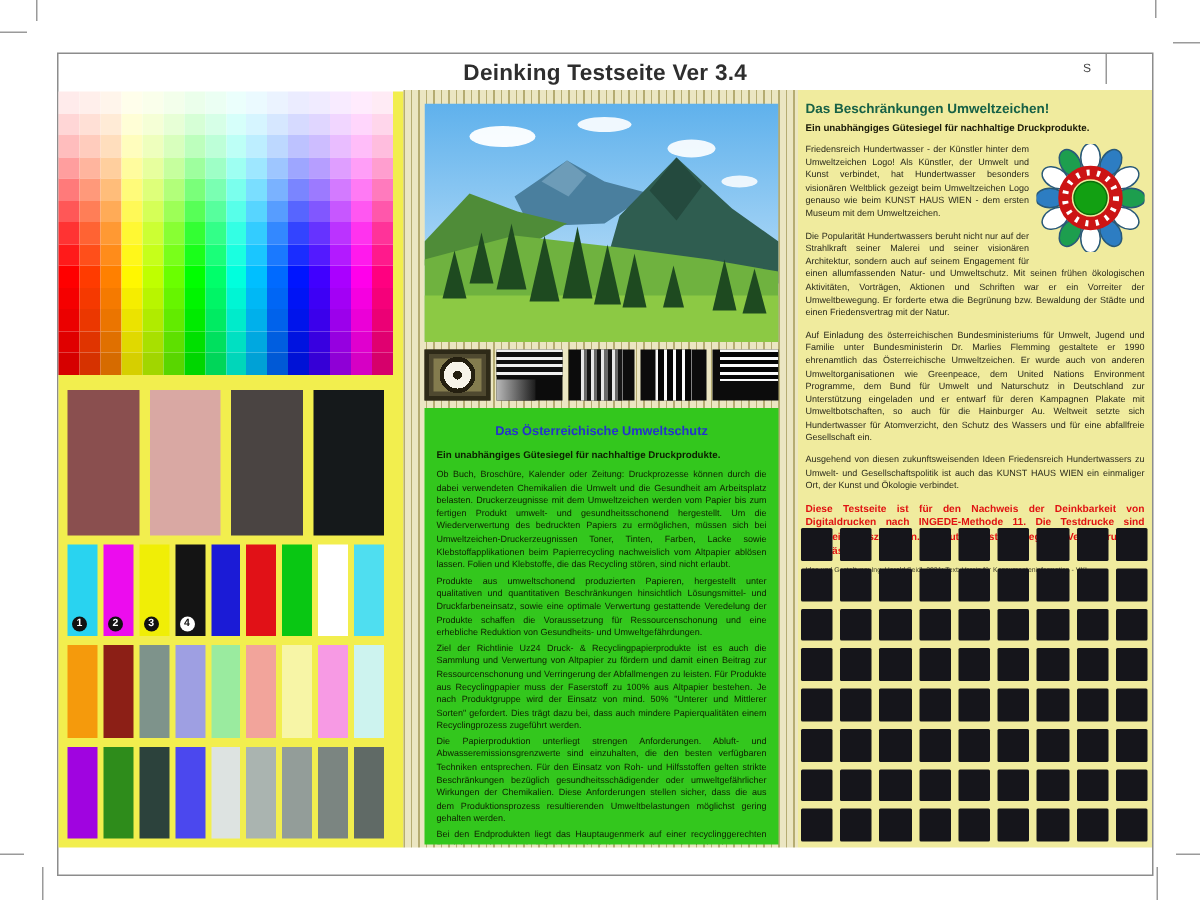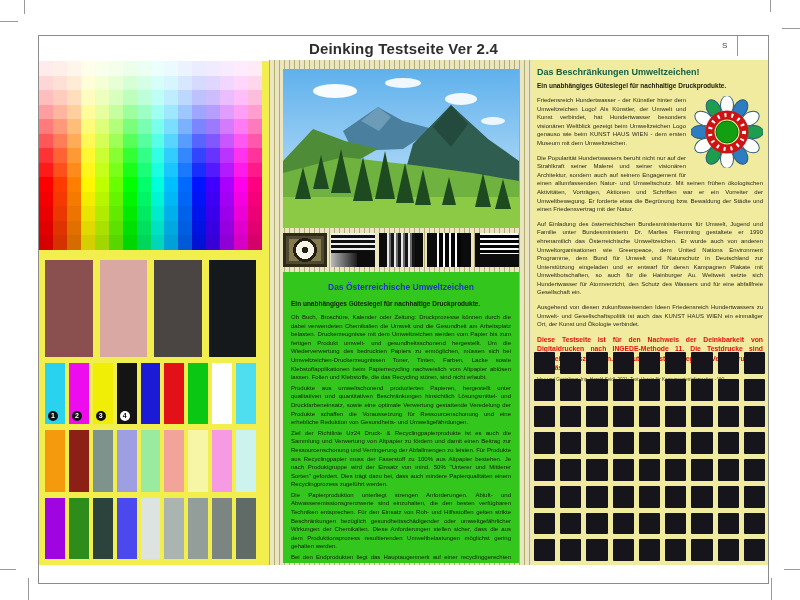--- a/index.html
+++ b/index.html
@@ -72,21 +72,21 @@
   <div class="crop" style="left:0;top:21px;width:18px;height:1px;"></div>
   <div class="crop" style="left:24px;top:0;width:1px;height:14px;"></div>
   <div class="crop" style="left:782px;top:28px;width:18px;height:1px;"></div>
   <div class="crop" style="left:770px;top:0;width:1px;height:12px;"></div>
   <div class="crop" style="left:0;top:569px;width:16px;height:1px;"></div>
   <div class="crop" style="left:28px;top:578px;width:1px;height:22px;"></div>
   <div class="crop" style="left:784px;top:569px;width:16px;height:1px;"></div>
   <div class="crop" style="left:771px;top:578px;width:1px;height:22px;"></div>
 
   <div class="abs page-frame"></div>
-  <div class="abs title-bar">Deinking Testseite Ver 2.4</div>
+  <div class="abs title-bar">Deinking Testseite Ver 3.4</div>
   <div class="abs corner-s">S</div>
   <div class="abs fold-tick"></div>
 
   <div class="abs hue-grid">
       <div style="background: rgb(255, 235, 235);"></div>
       <div style="background: rgb(255, 239, 235);"></div>
       <div style="background: rgb(255, 245, 235);"></div>
       <div style="background: rgb(255, 254, 235);"></div>
       <div style="background: rgb(250, 255, 235);"></div>
       <div style="background: rgb(243, 255, 235);"></div>
@@ -381,21 +381,21 @@
 
   <div class="abs tile-row">
     <div class="tile tile-target"></div>
     <div class="tile tile-h-grad"></div>
     <div class="tile tile-v-soft"></div>
     <div class="tile tile-v-sharp"></div>
     <div class="tile tile-h-block"></div>
   </div>
 
   <div class="abs green-panel">
-    <h2>Das Österreichische Umweltzeichen</h2>
+    <h2>Das Österreichische Umweltschutz</h2>
     <div class="sub">Ein unabhängiges Gütesiegel für nachhaltige Druckprodukte.</div>
     <div>
         <p>Ob Buch, Broschüre, Kalender oder Zeitung: Druckprozesse können durch die dabei verwendeten Chemikalien die Umwelt und die Gesundheit am Arbeitsplatz belasten.  Druckerzeugnisse mit dem Umweltzeichen werden vom Papier bis zum fertigen Produkt umwelt- und gesundheitsschonend hergestellt. Um die Wiederverwertung des bedruckten Papiers zu ermöglichen, müssen sich bei Umweltzeichen-Druckerzeugnissen Toner, Tinten, Farben, Lacke sowie Klebstoffapplikationen beim Papierrecycling nachweislich vom Altpapier ablösen lassen. Folien und Klebstoffe, die das Recycling stören, sind nicht erlaubt.</p>
         <p>Produkte aus umweltschonend produzierten Papieren, hergestellt unter qualitativen und quantitativen Beschränkungen hinsichtlich Lösungsmittel- und Druckfarbeneinsatz, sowie eine optimale Verwertung gestattende Veredelung der Produkte schaffen die Voraussetzung für Ressourcenschonung und eine erhebliche Reduktion von Gesundheits- und Umweltgefährdungen.</p>
         <p>Ziel der Richtlinie Uz24 Druck- &amp; Recyclingpapierprodukte ist es auch die Sammlung und Verwertung von Altpapier zu fördern und damit einen Beitrag zur Ressourcenschonung und Verringerung der Abfallmengen zu leisten. Für Produkte aus Recyclingpapier muss der Faserstoff zu 100% aus Altpapier bestehen. Je nach Produktgruppe wird der Einsatz von mind. 50% "Unterer und Mittlerer Sorten" gefordert. Dies trägt dazu bei, dass auch mindere Papierqualitäten einem Recyclingprozess zugeführt werden.</p>
         <p>Die Papierproduktion unterliegt strengen Anforderungen. Abluft- und Abwasseremissionsgrenzwerte sind einzuhalten, die den besten verfügbaren Techniken entsprechen. Für den Einsatz von Roh- und Hilfsstoffen gelten strikte Beschränkungen bezüglich gesundheitsschädigender oder umweltgefährlicher Wirkungen der Chemikalien. Diese Anforderungen stellen sicher, dass die aus dem Produktionsprozess resultierenden Umweltbelastungen möglichst gering gehalten werden.</p>
         <p>Bei den Endprodukten liegt das Hauptaugenmerk auf einer recyclinggerechten Produktgestaltung, wobei die Verwertbarkeit unter anderem durch den begrenzten Einsatz von Beschichtungen oder Kaschierungen gewährleistet wird.</p>
       </div>
   </div>
 

